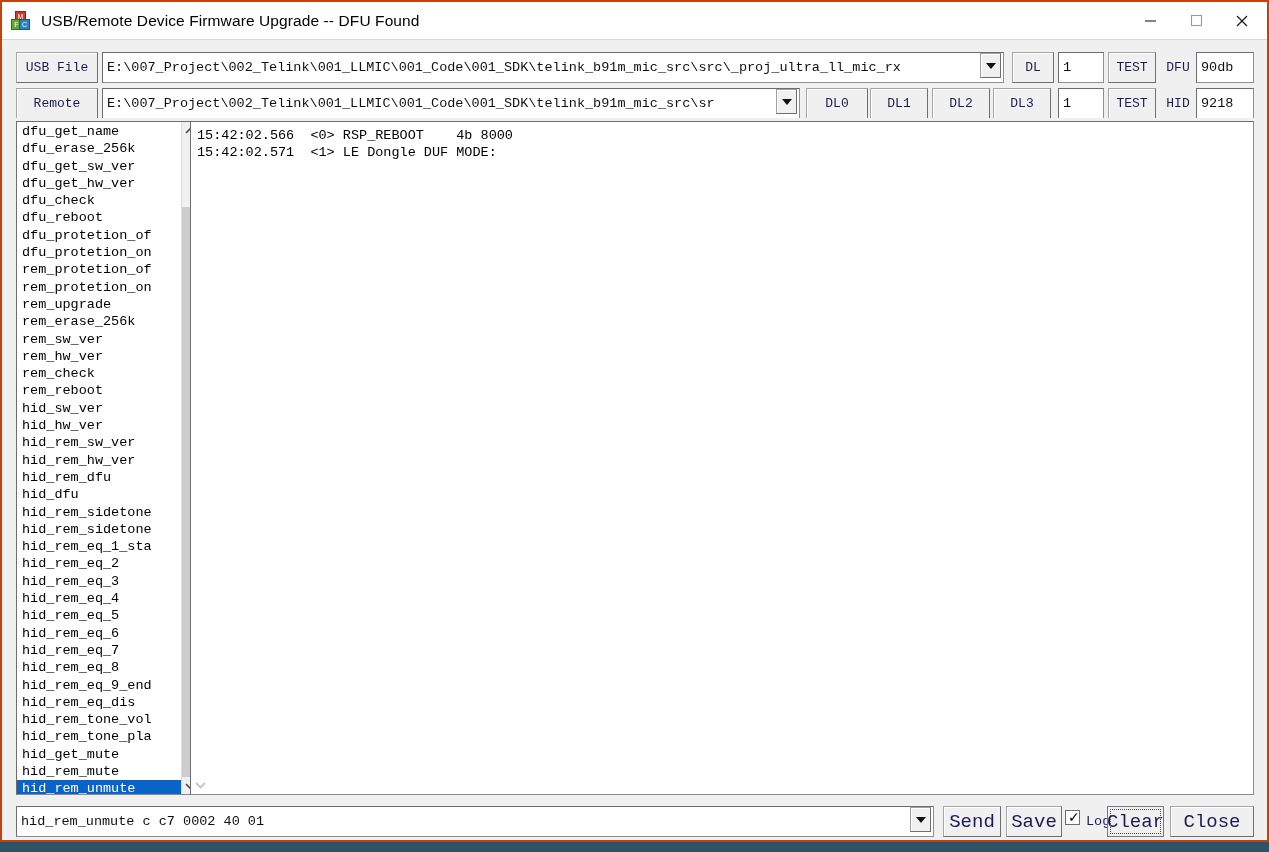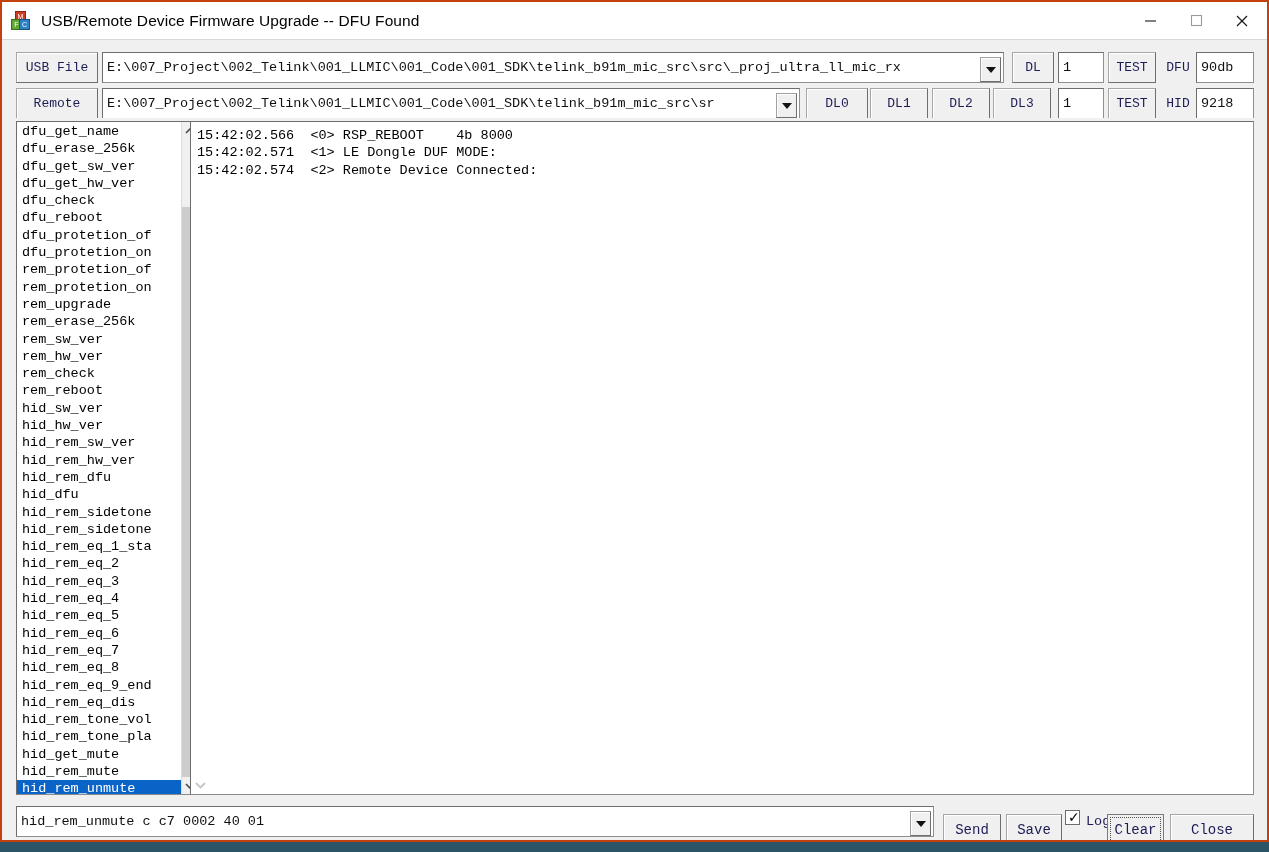--- a/index.html
+++ b/index.html
@@ -138,21 +138,21 @@
     border-top-color: #6d6d6d;
     border-left-color: #6d6d6d;
     box-sizing: border-box;
     position: absolute;
     height: 31px;
     font-family: "Liberation Mono", monospace;
     font-size: 13.5px;
     color: #101010;
     overflow: hidden;
     display: flex;
-    align-items: flex-end;
+    align-items: flex-start;
   }
   .combo .ctext {
     flex: 1 1 auto;
     white-space: nowrap;
     overflow: hidden;
     padding-left: 4px;
     line-height: 29px;
     direction: rtl;
     text-align: left;
   }
@@ -313,27 +313,26 @@
   .bbtn {
     position: absolute;
     top: 6px;
     height: 31px;
     background: #f0f0f0;
     border: 1px solid #a6a6a6;
     border-right-color: #6e6e6e;
     border-bottom-color: #6e6e6e;
     box-shadow: inset 1px 1px 0 #ffffff;
     font-family: "Liberation Mono", monospace;
-    font-size: 14px;
+    font-size: 19px;
     color: #1c1c55;
     display: flex; align-items: center; justify-content: center;
     box-sizing: border-box;
     cursor: default;
     user-select: none;
-    margin-top: 8px;
   }
   #log-check {
     position: absolute;
     top: 10px;
     left: 1063px;
     width: 15px; height: 15px;
     background: #ffffff;
     border: 1px solid #6d6d6d;
     box-sizing: border-box;
   }
@@ -496,21 +495,20 @@
               <polyline points="1,2 5.5,6.5 10,2" fill="none" stroke="#4a4a4a" stroke-width="1.6"></polyline>
             </svg>
         </div>
       </div>
     </div>
 
     <div id="logbox">
       <div id="log-text">
           <div class="logline">15:42:02.566  &lt;0&gt; RSP_REBOOT    4b 8000</div>
           <div class="logline">15:42:02.571  &lt;1&gt; LE Dongle DUF MODE:</div>
-          <div class="logline">15:42:02.574  &lt;2&gt; Remote Device Connected:</div>
         </div>
       <div class="sb-flat">
         <div class="arrow up">
           <svg class="chev" width="11" height="8" viewBox="0 0 11 8">
               <polyline points="1,6 5.5,1.5 10,6" fill="none" stroke="#c6c6c6" stroke-width="1.8"></polyline>
             </svg>
         </div>
         <div class="arrow dn">
           <svg class="chev" width="11" height="8" viewBox="0 0 11 8">
               <polyline points="1,2 5.5,6.5 10,2" fill="none" stroke="#c6c6c6" stroke-width="1.8"></polyline>

